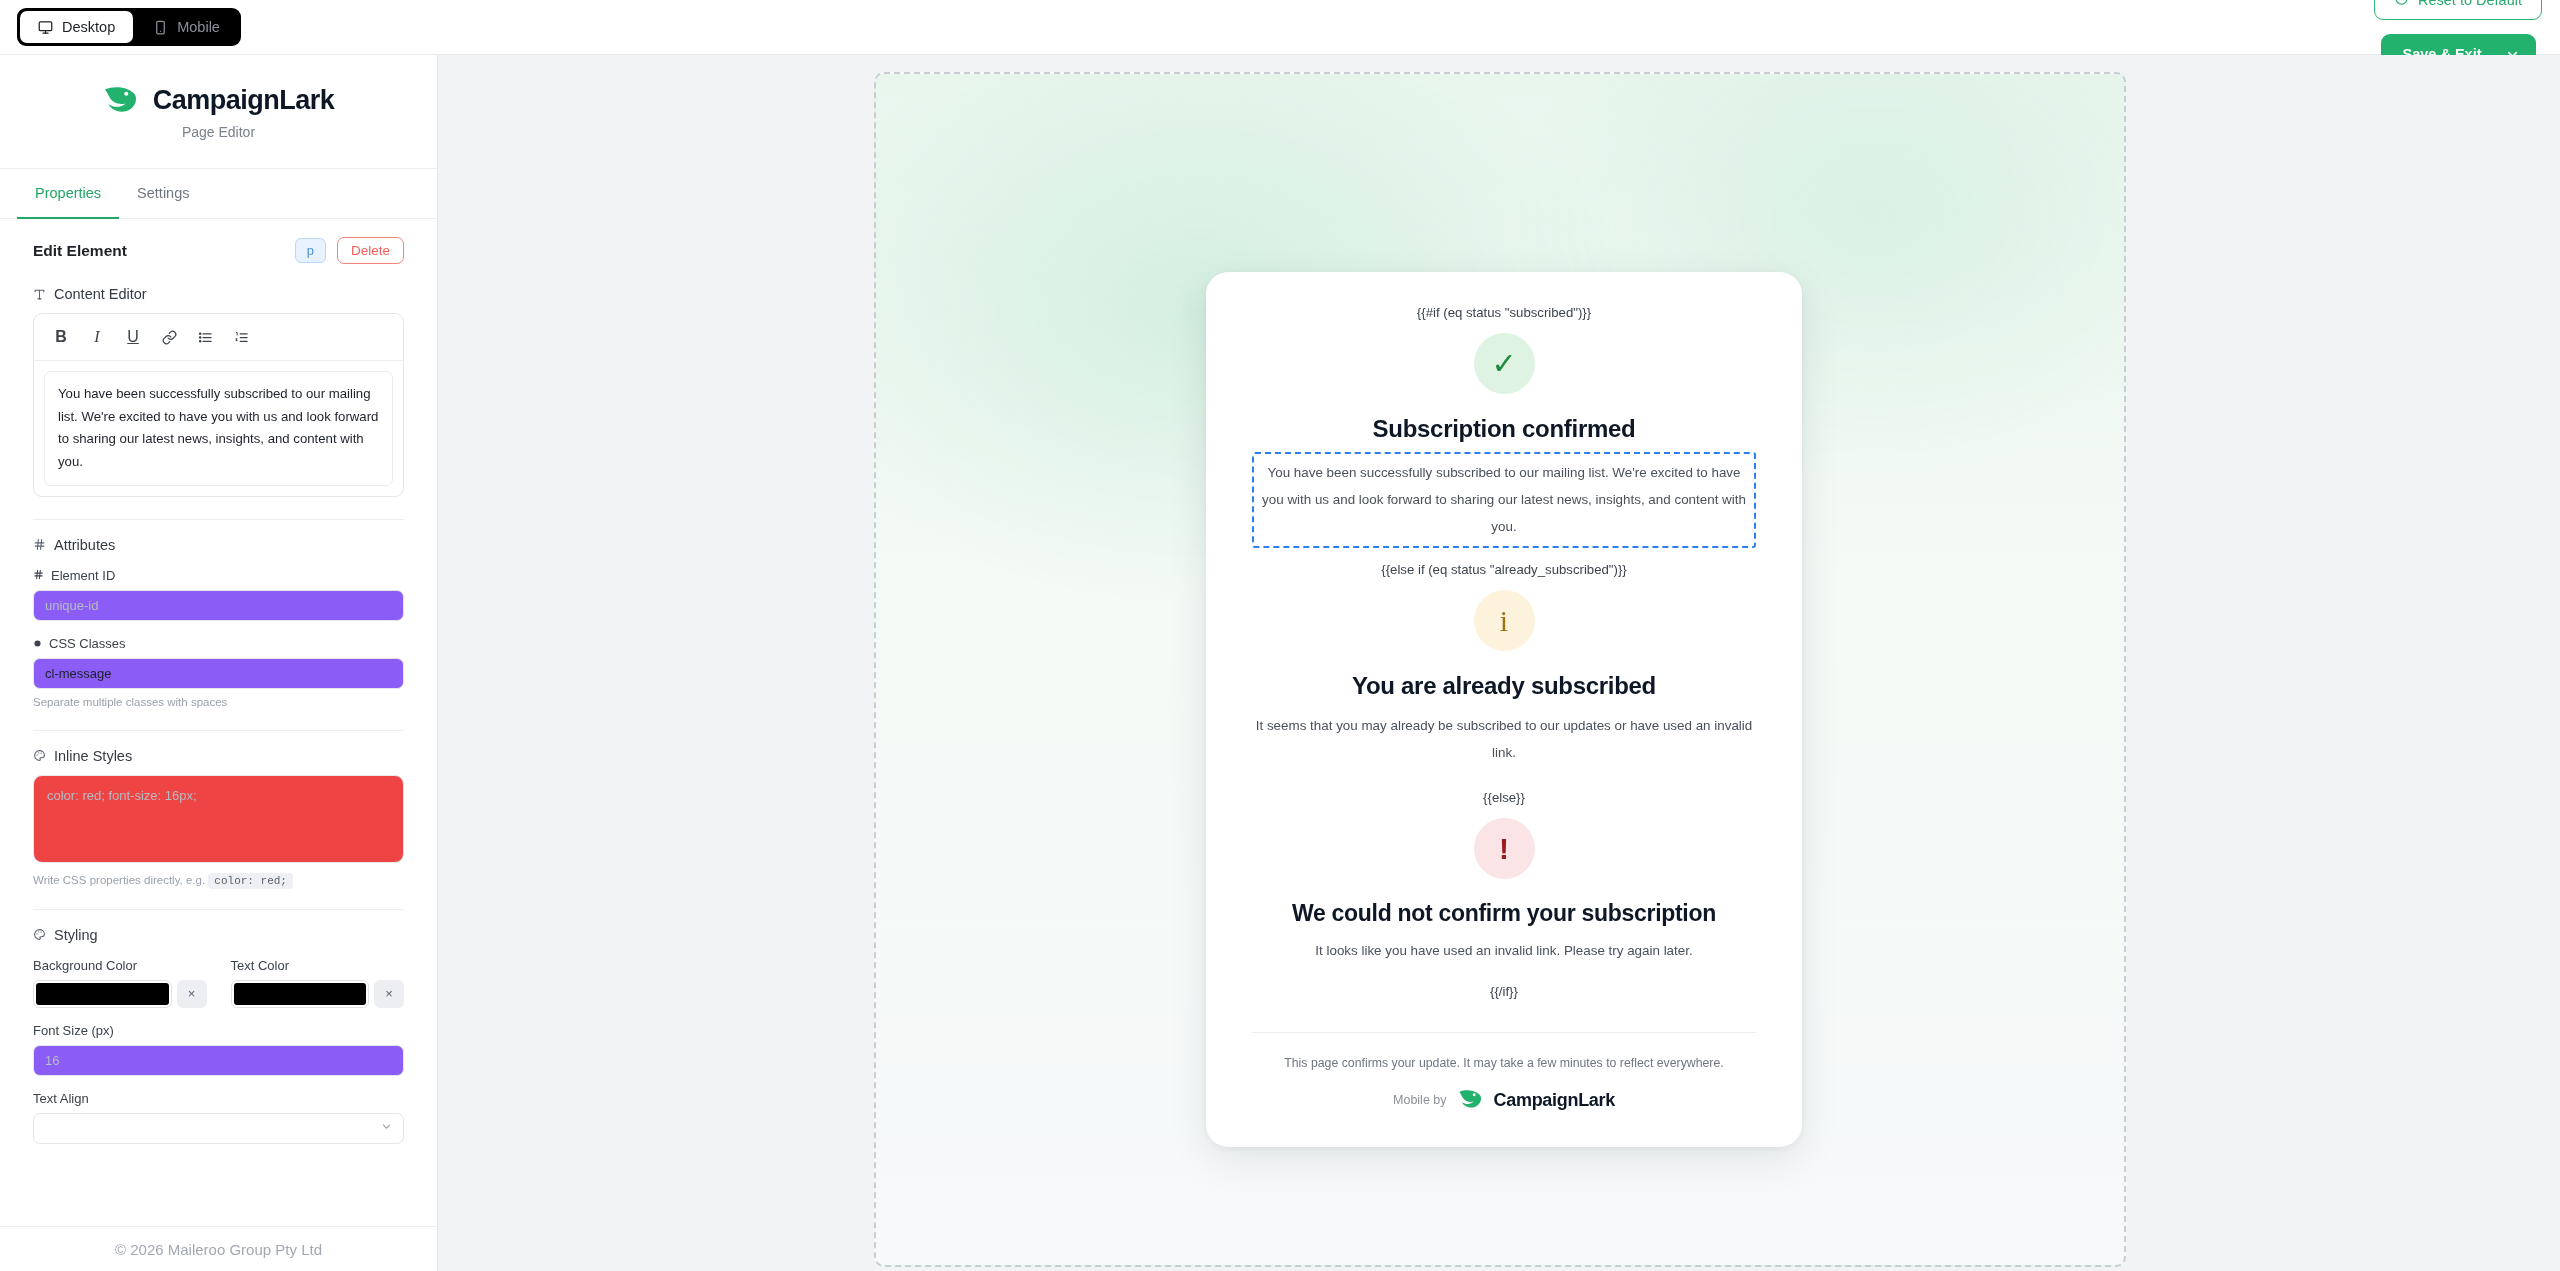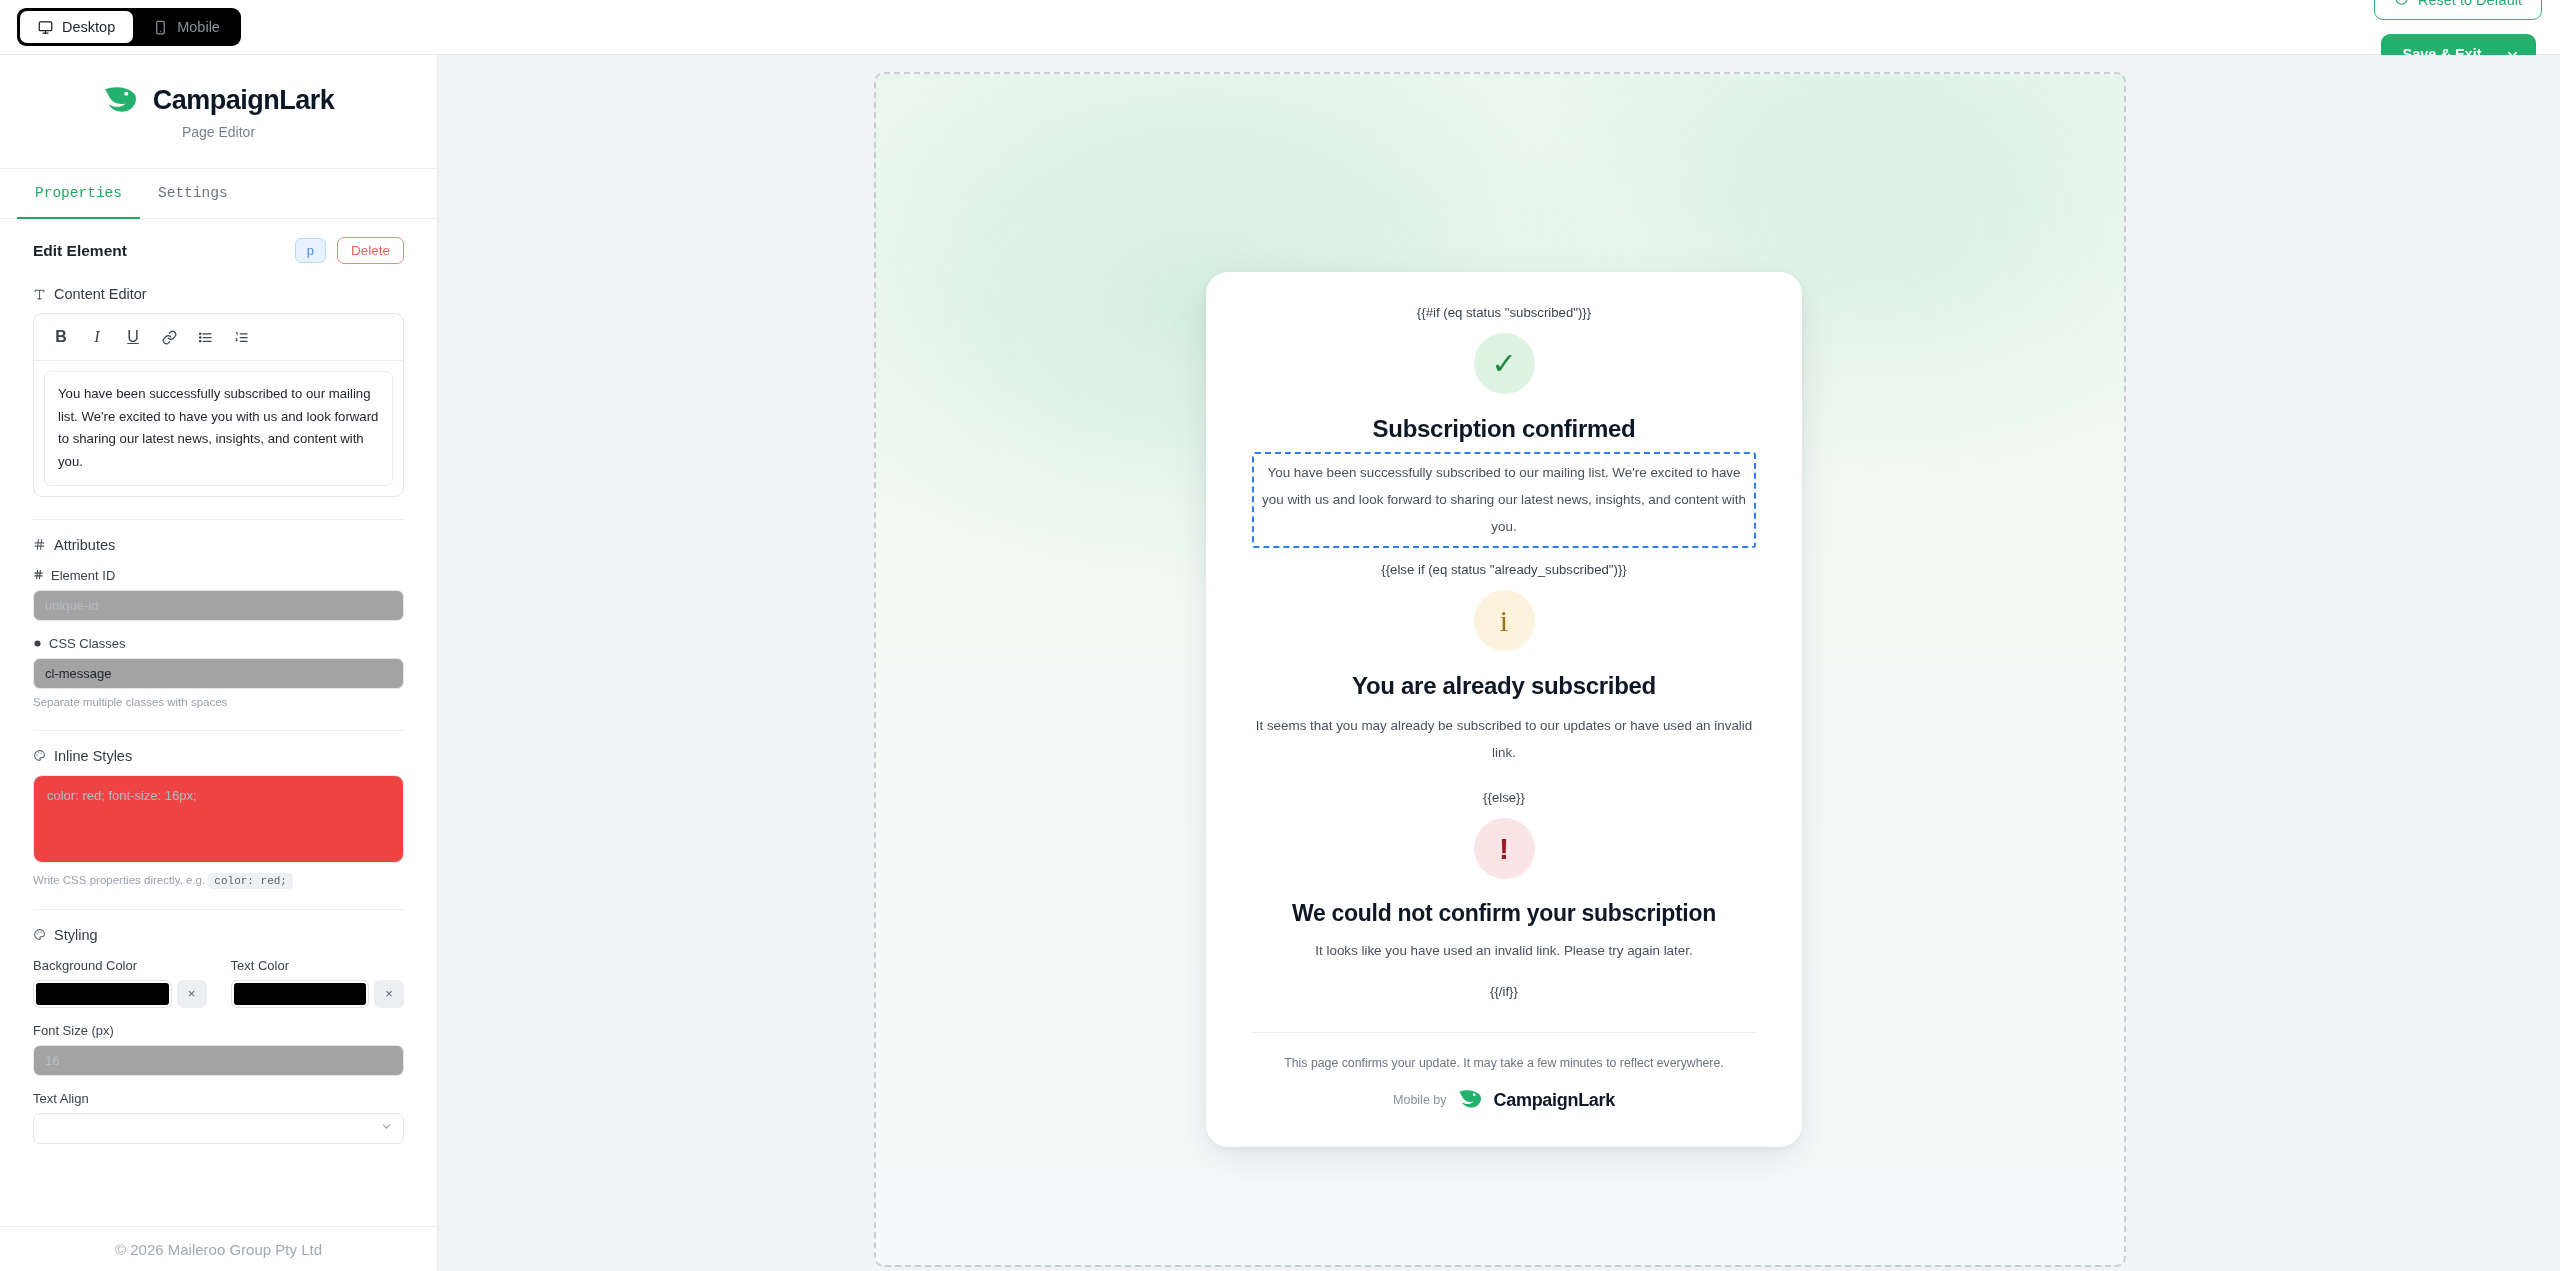--- a/index.html
+++ b/index.html
@@ -96,21 +96,21 @@
 
   .tabs {
     display: flex; padding: 0 17px;
     border-bottom: 1px solid #eceef1;
     height: 50px;
   }
   .tab {
     padding: 0 18px; height: 50px; line-height: 48px;
     font-size: 14.5px; color: #6f7681;
     cursor: pointer; border-bottom: 2.5px solid transparent;
-    font-family: Liberation Mono, monospace;
+    font-family: Liberation Sans, sans-serif;
     background: none; border-left: none; border-right: none; border-top: none;
   }
   .tab.active { color: #20a864; border-bottom-color: #20a864; font-weight: normal; }
 
   .panel { padding: 0 33px; }
 
   .edit-head {
     display: flex; align-items: center;
     padding: 18px 0 12px 0;
   }
@@ -159,21 +159,21 @@
   .hr { height: 1px; background: #eceef1; margin: 22px 0 0 0; }
 
   .field-label {
     display: flex; align-items: center; gap: 7px;
     font-size: 13px; color: #3c434d; margin: 15px 0 7px 0;
   }
   .input {
     width: 100%; height: 31px;
     border: 1px solid #e2e5ea; border-radius: 7px;
     padding: 0 11px; font-size: 13px; color: #1d2129;
-    background: #a3a3a3;
+    background: #8b5cf6;
     font-family: "Liberation Sans", sans-serif;
   }
   .input::placeholder { color: #b6bcc4; }
   .hint { font-size: 11.5px; color: #9aa1aa; margin-top: 7px; }
   .hint code {
     background: #eef0f3; border-radius: 4px; padding: 2px 6px;
     font-family: "Liberation Mono", monospace; font-size: 11px; color: #5a626d;
   }
   .textarea {
     width: 100%; height: 88px;

